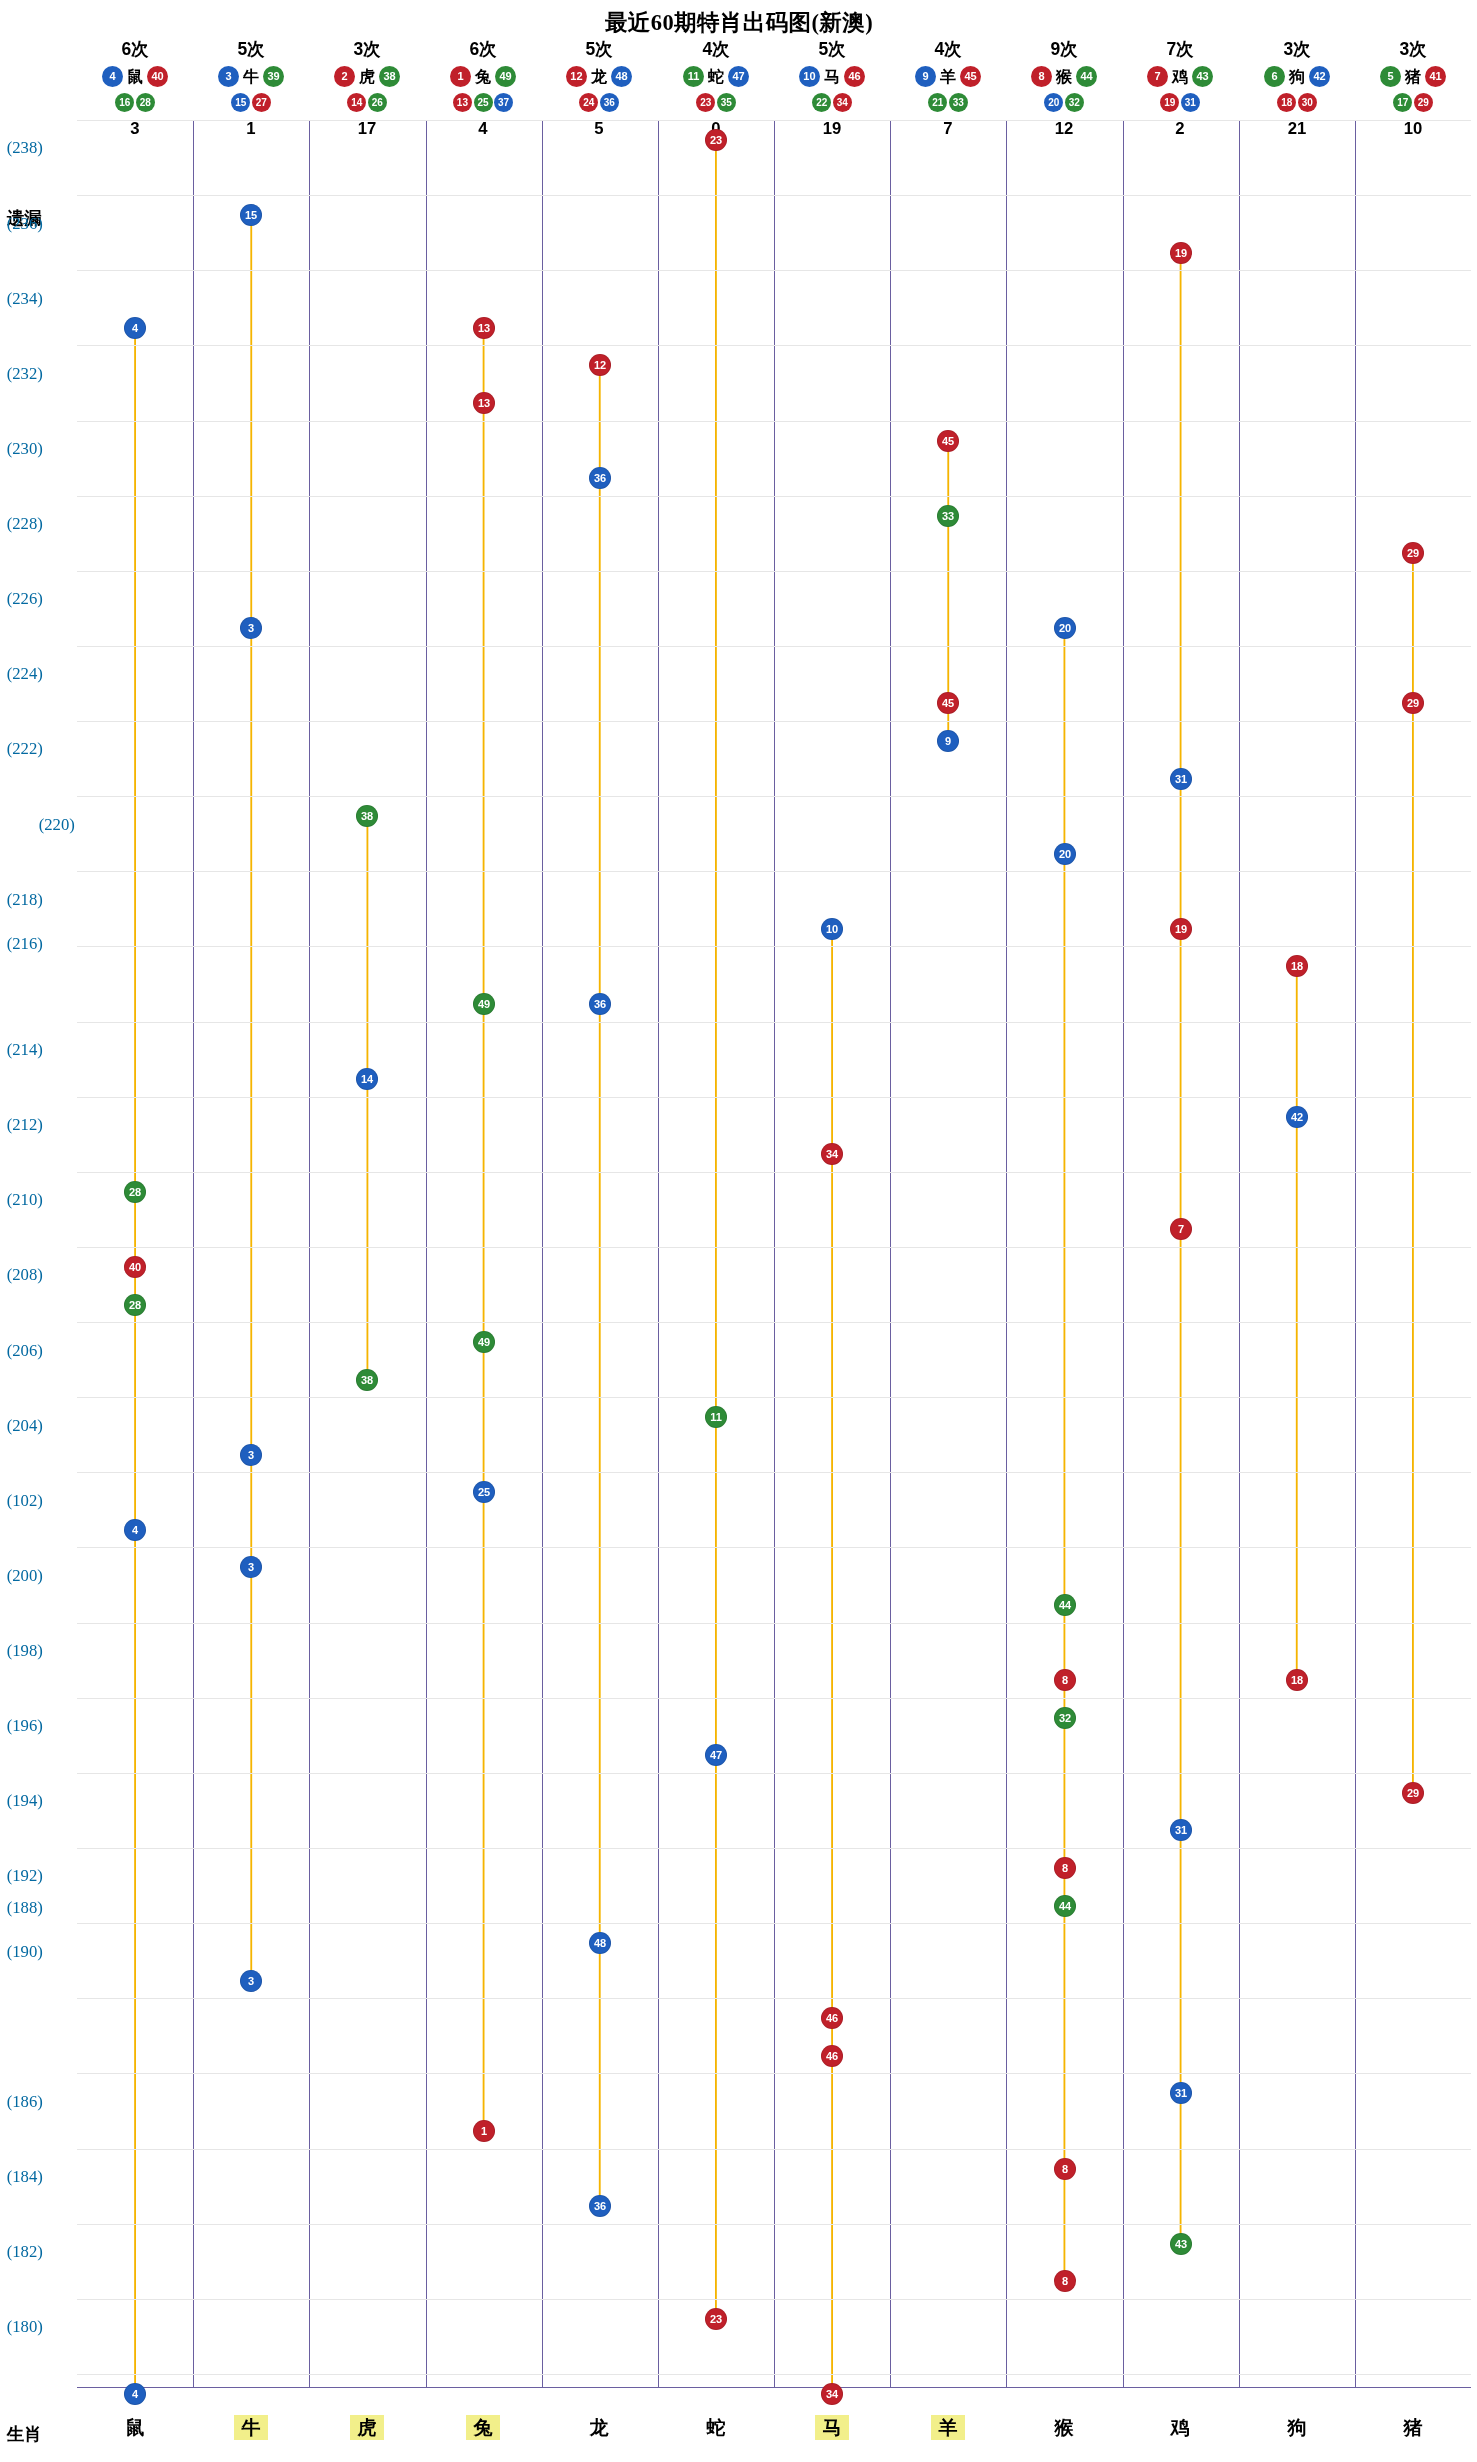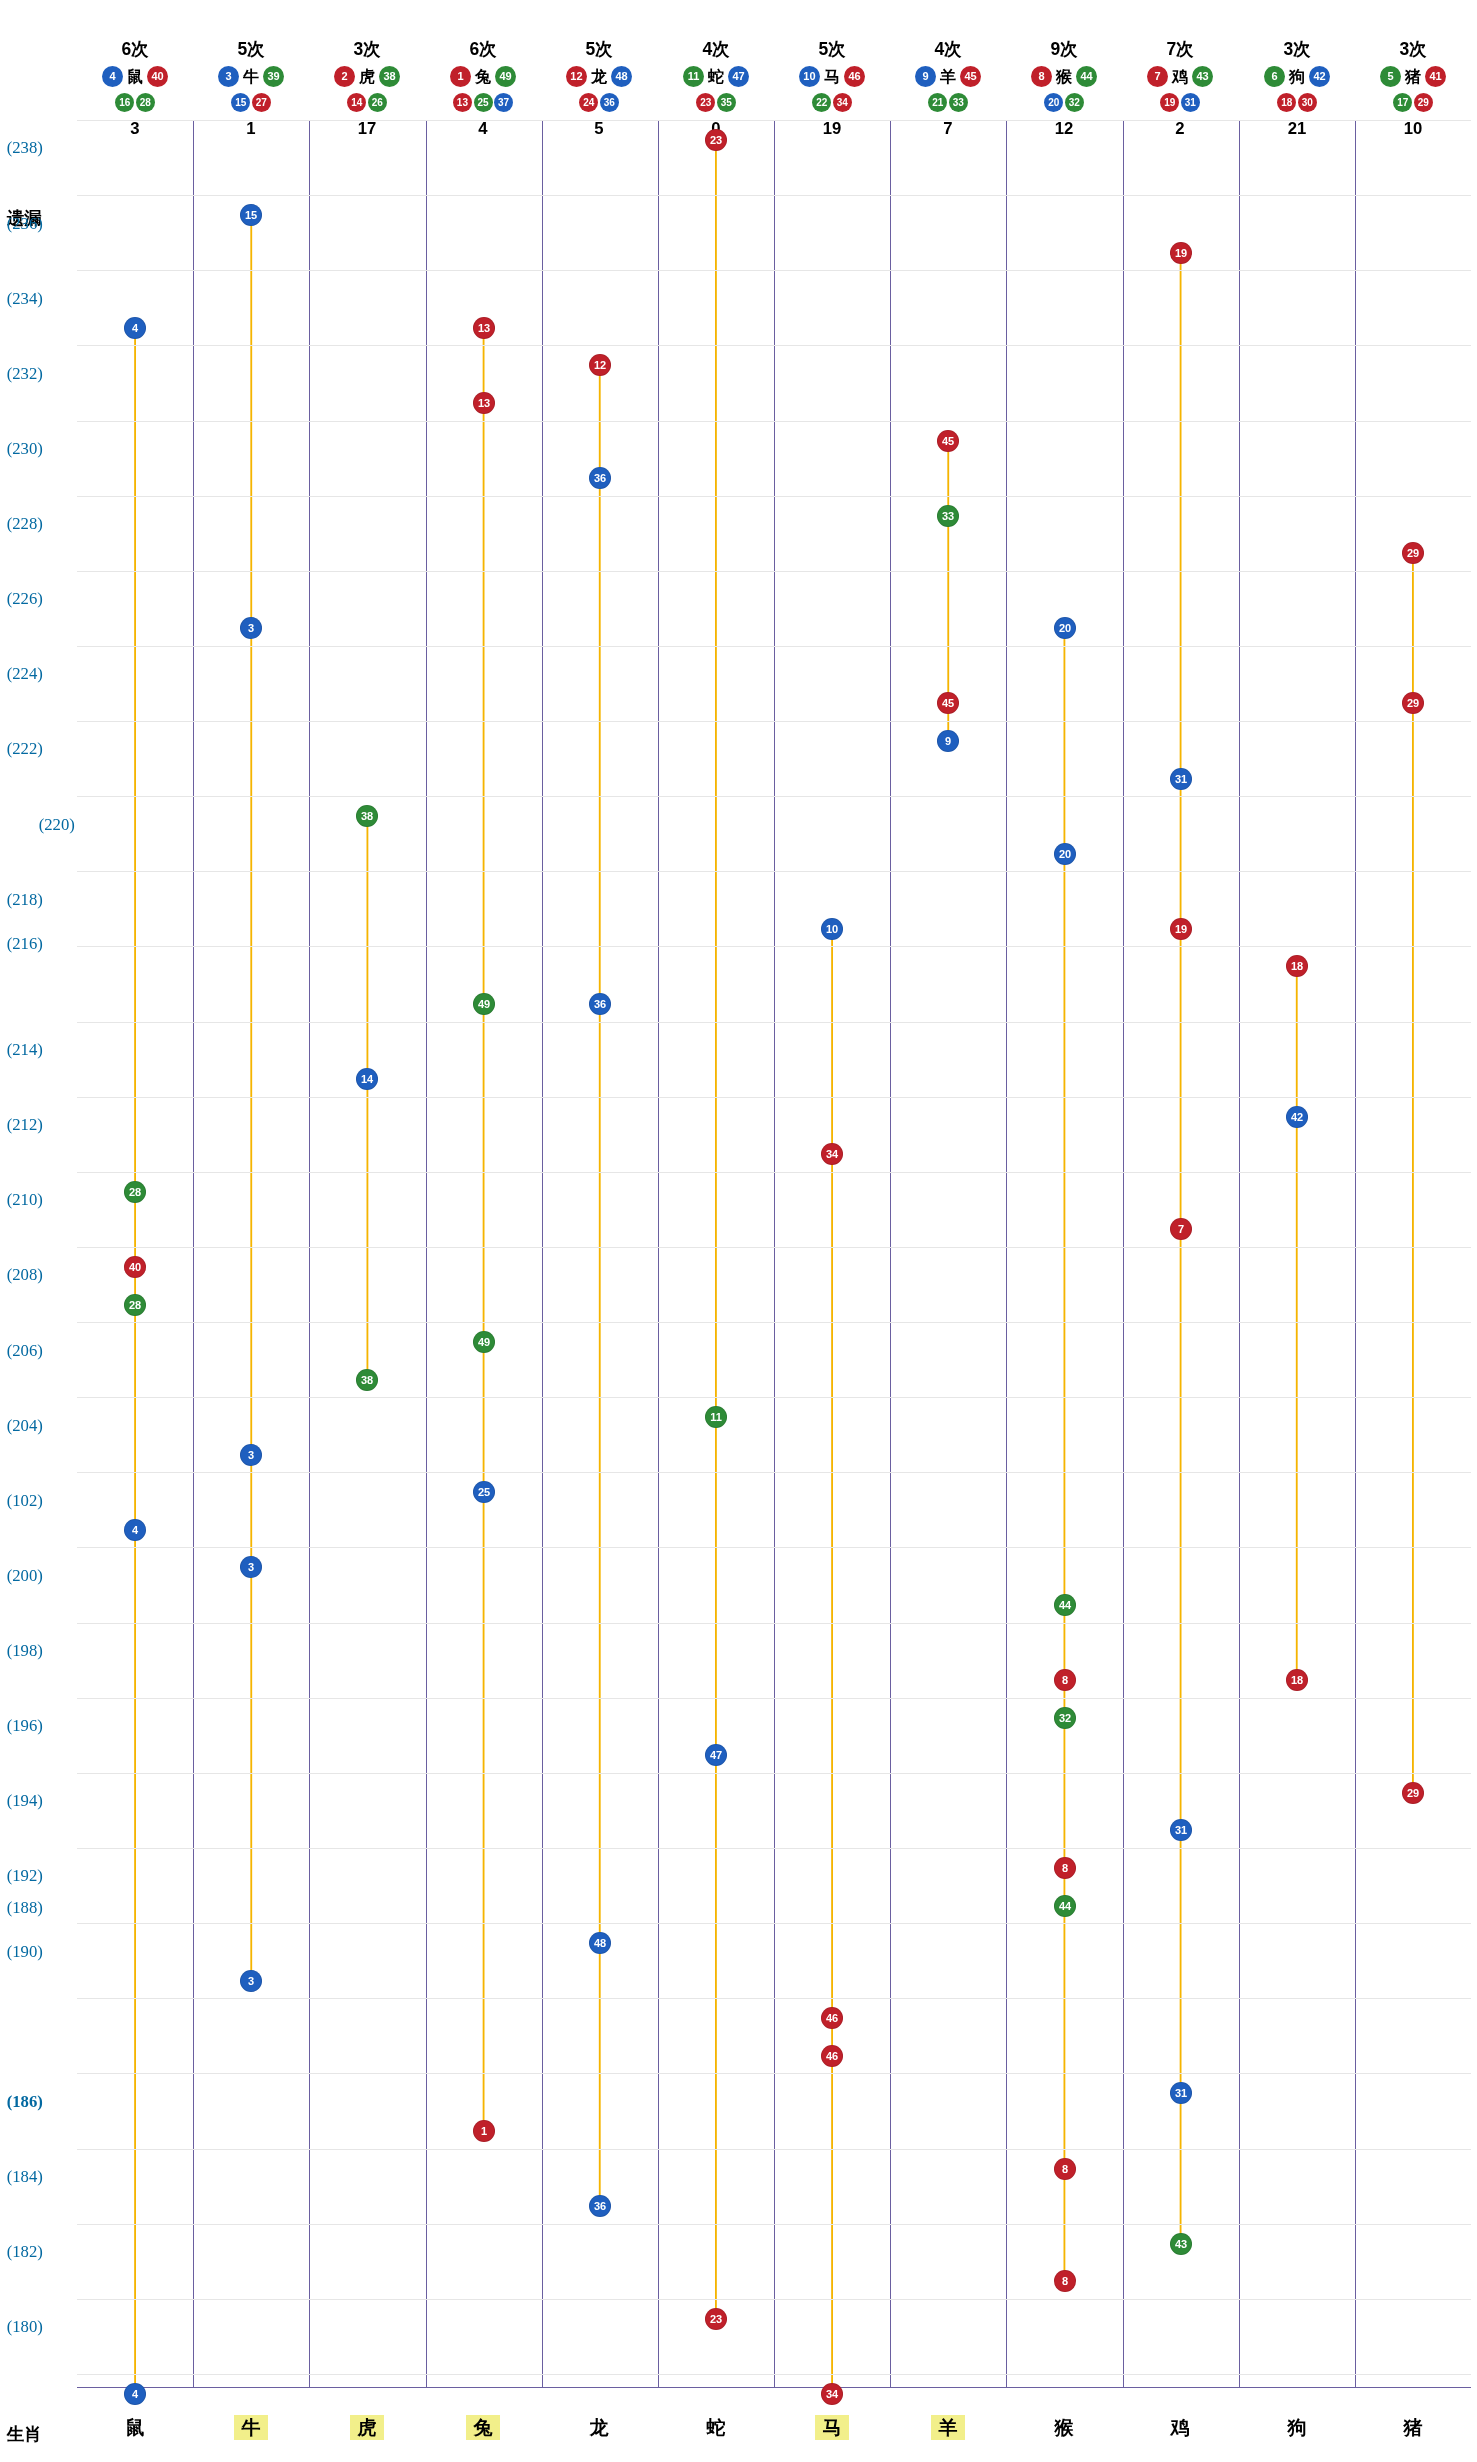--- a/index.html
+++ b/index.html
@@ -61,20 +61,21 @@
     transform:translate(-11px,-11px);
     box-shadow:0 0 0 0.8px rgba(0,0,0,0.12) inset;
   }
   svg#paths{position:absolute;left:0;top:0;width:1394px;height:2268px;}
 </style>
 </head>
 <body>
 
 <div id="page">
 
+  <div id="title">最近60期特肖出码图(新澳)</div>
 
   <div id="misslabel">遗漏</div>
   <div id="zodiaclabel">生肖</div>
 
   <div id="headers">
       <div class="colhead" style="left: 77px; top: 37px; width: 116px;">
         <div class="cnt">6次</div>
         <div class="ballrow"><span class="ball blue">4</span><span class="zname">鼠</span><span class="ball red">40</span></div>
         <div class="ballrow"><span class="ball sm green">16</span><span class="ball sm green">28</span></div>
         <div class="miss">3</div>
@@ -166,21 +167,21 @@
       <div class="ylabel" style="top: 1341px;">(206)</div>
       <div class="ylabel" style="top: 1416px;">(204)</div>
       <div class="ylabel" style="top: 1491px;">(102)</div>
       <div class="ylabel" style="top: 1566px; text-align: right;">(200)</div>
       <div class="ylabel" style="top: 1641px;">(198)</div>
       <div class="ylabel" style="top: 1716px;">(196)</div>
       <div class="ylabel" style="top: 1791px;">(194)</div>
       <div class="ylabel" style="top: 1866px;">(192)</div>
       <div class="ylabel" style="top: 1942px;">(190)</div>
       <div class="ylabel" style="top: 1898px;">(188)</div>
-      <div class="ylabel" style="top: 2092px; font-weight: bold;">(186)</div>
+      <div class="ylabel" style="top: 2092px;">(186)</div>
       <div class="ylabel" style="top: 2167px;">(184)</div>
       <div class="ylabel" style="top: 2242px;">(182)</div>
       <div class="ylabel" style="top: 2317px;">(180)</div>
     </div>
 
   <div id="grid">
     <div id="gridtop"></div>
     <div id="gridbot"></div>
     <svg id="paths" viewBox="0 0 1672 2720" width="1394" height="2268">
         <polyline points="69.66666666666667,249.25 69.66666666666667,1285.3999999999999 69.66666666666667,1375.5 69.66666666666667,1420.55 69.66666666666667,1690.85 69.66666666666667,2727" fill="none" stroke="#f5b400" stroke-width="2.2"></polyline>

